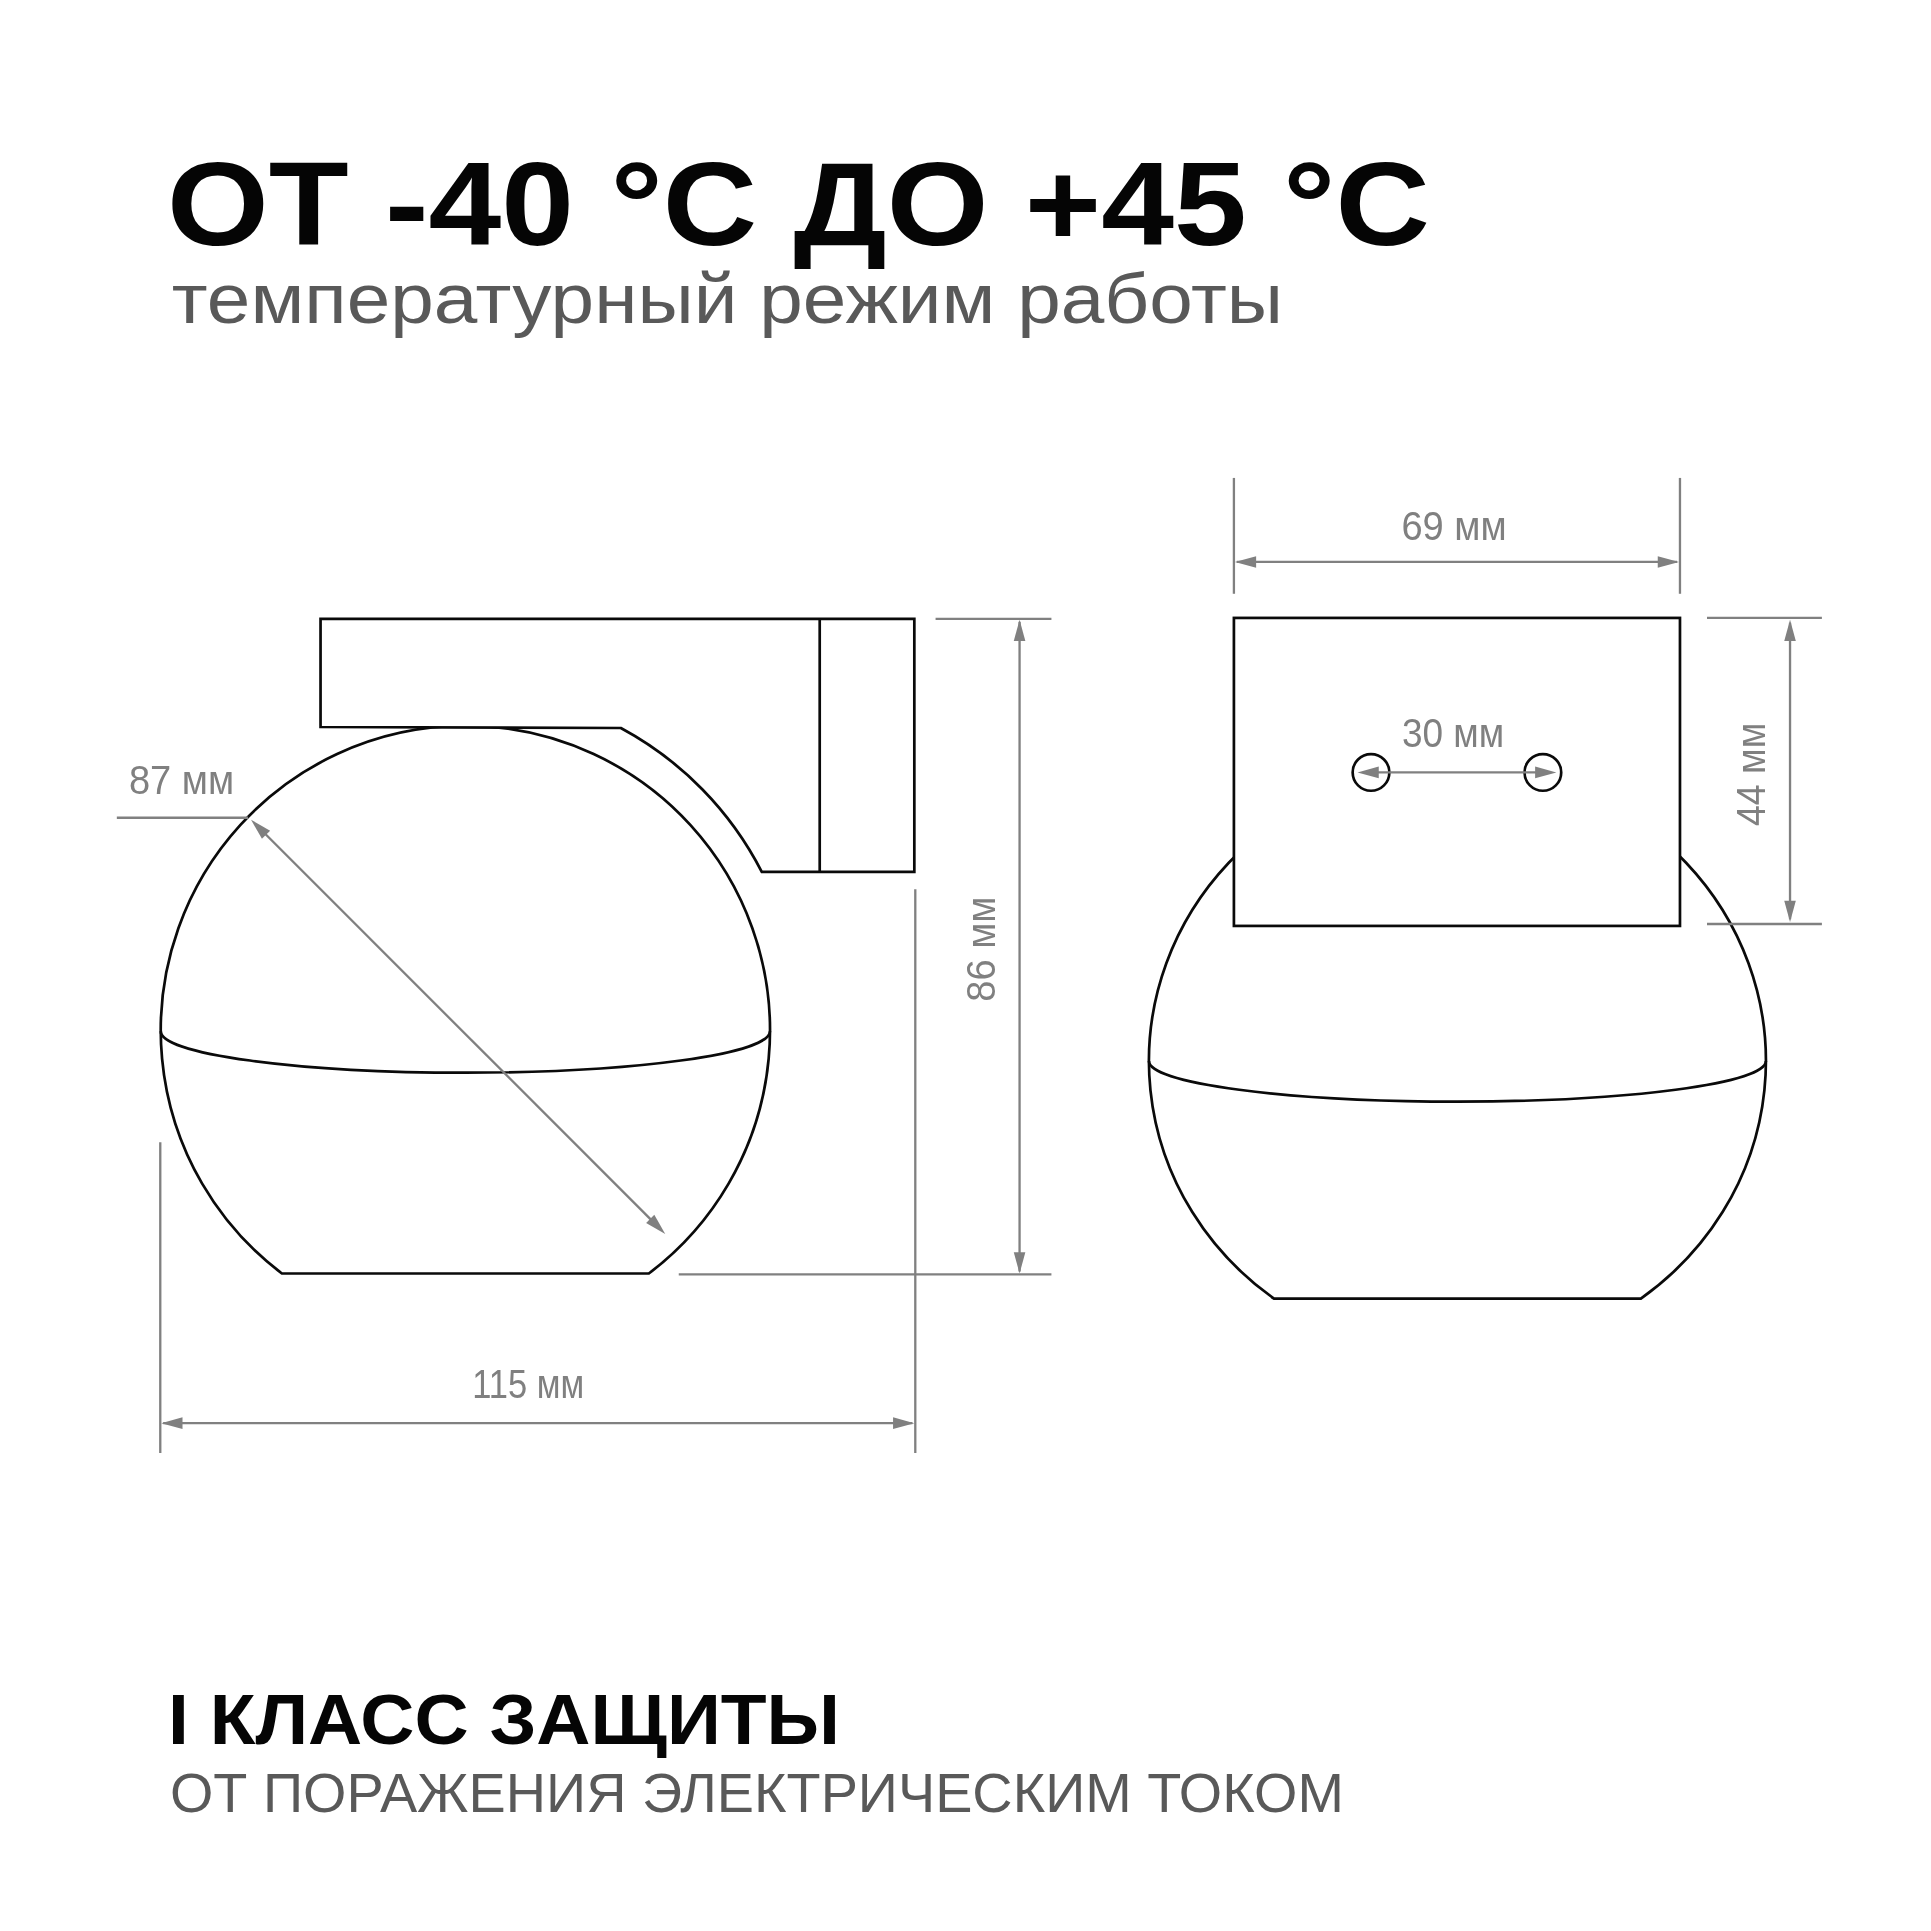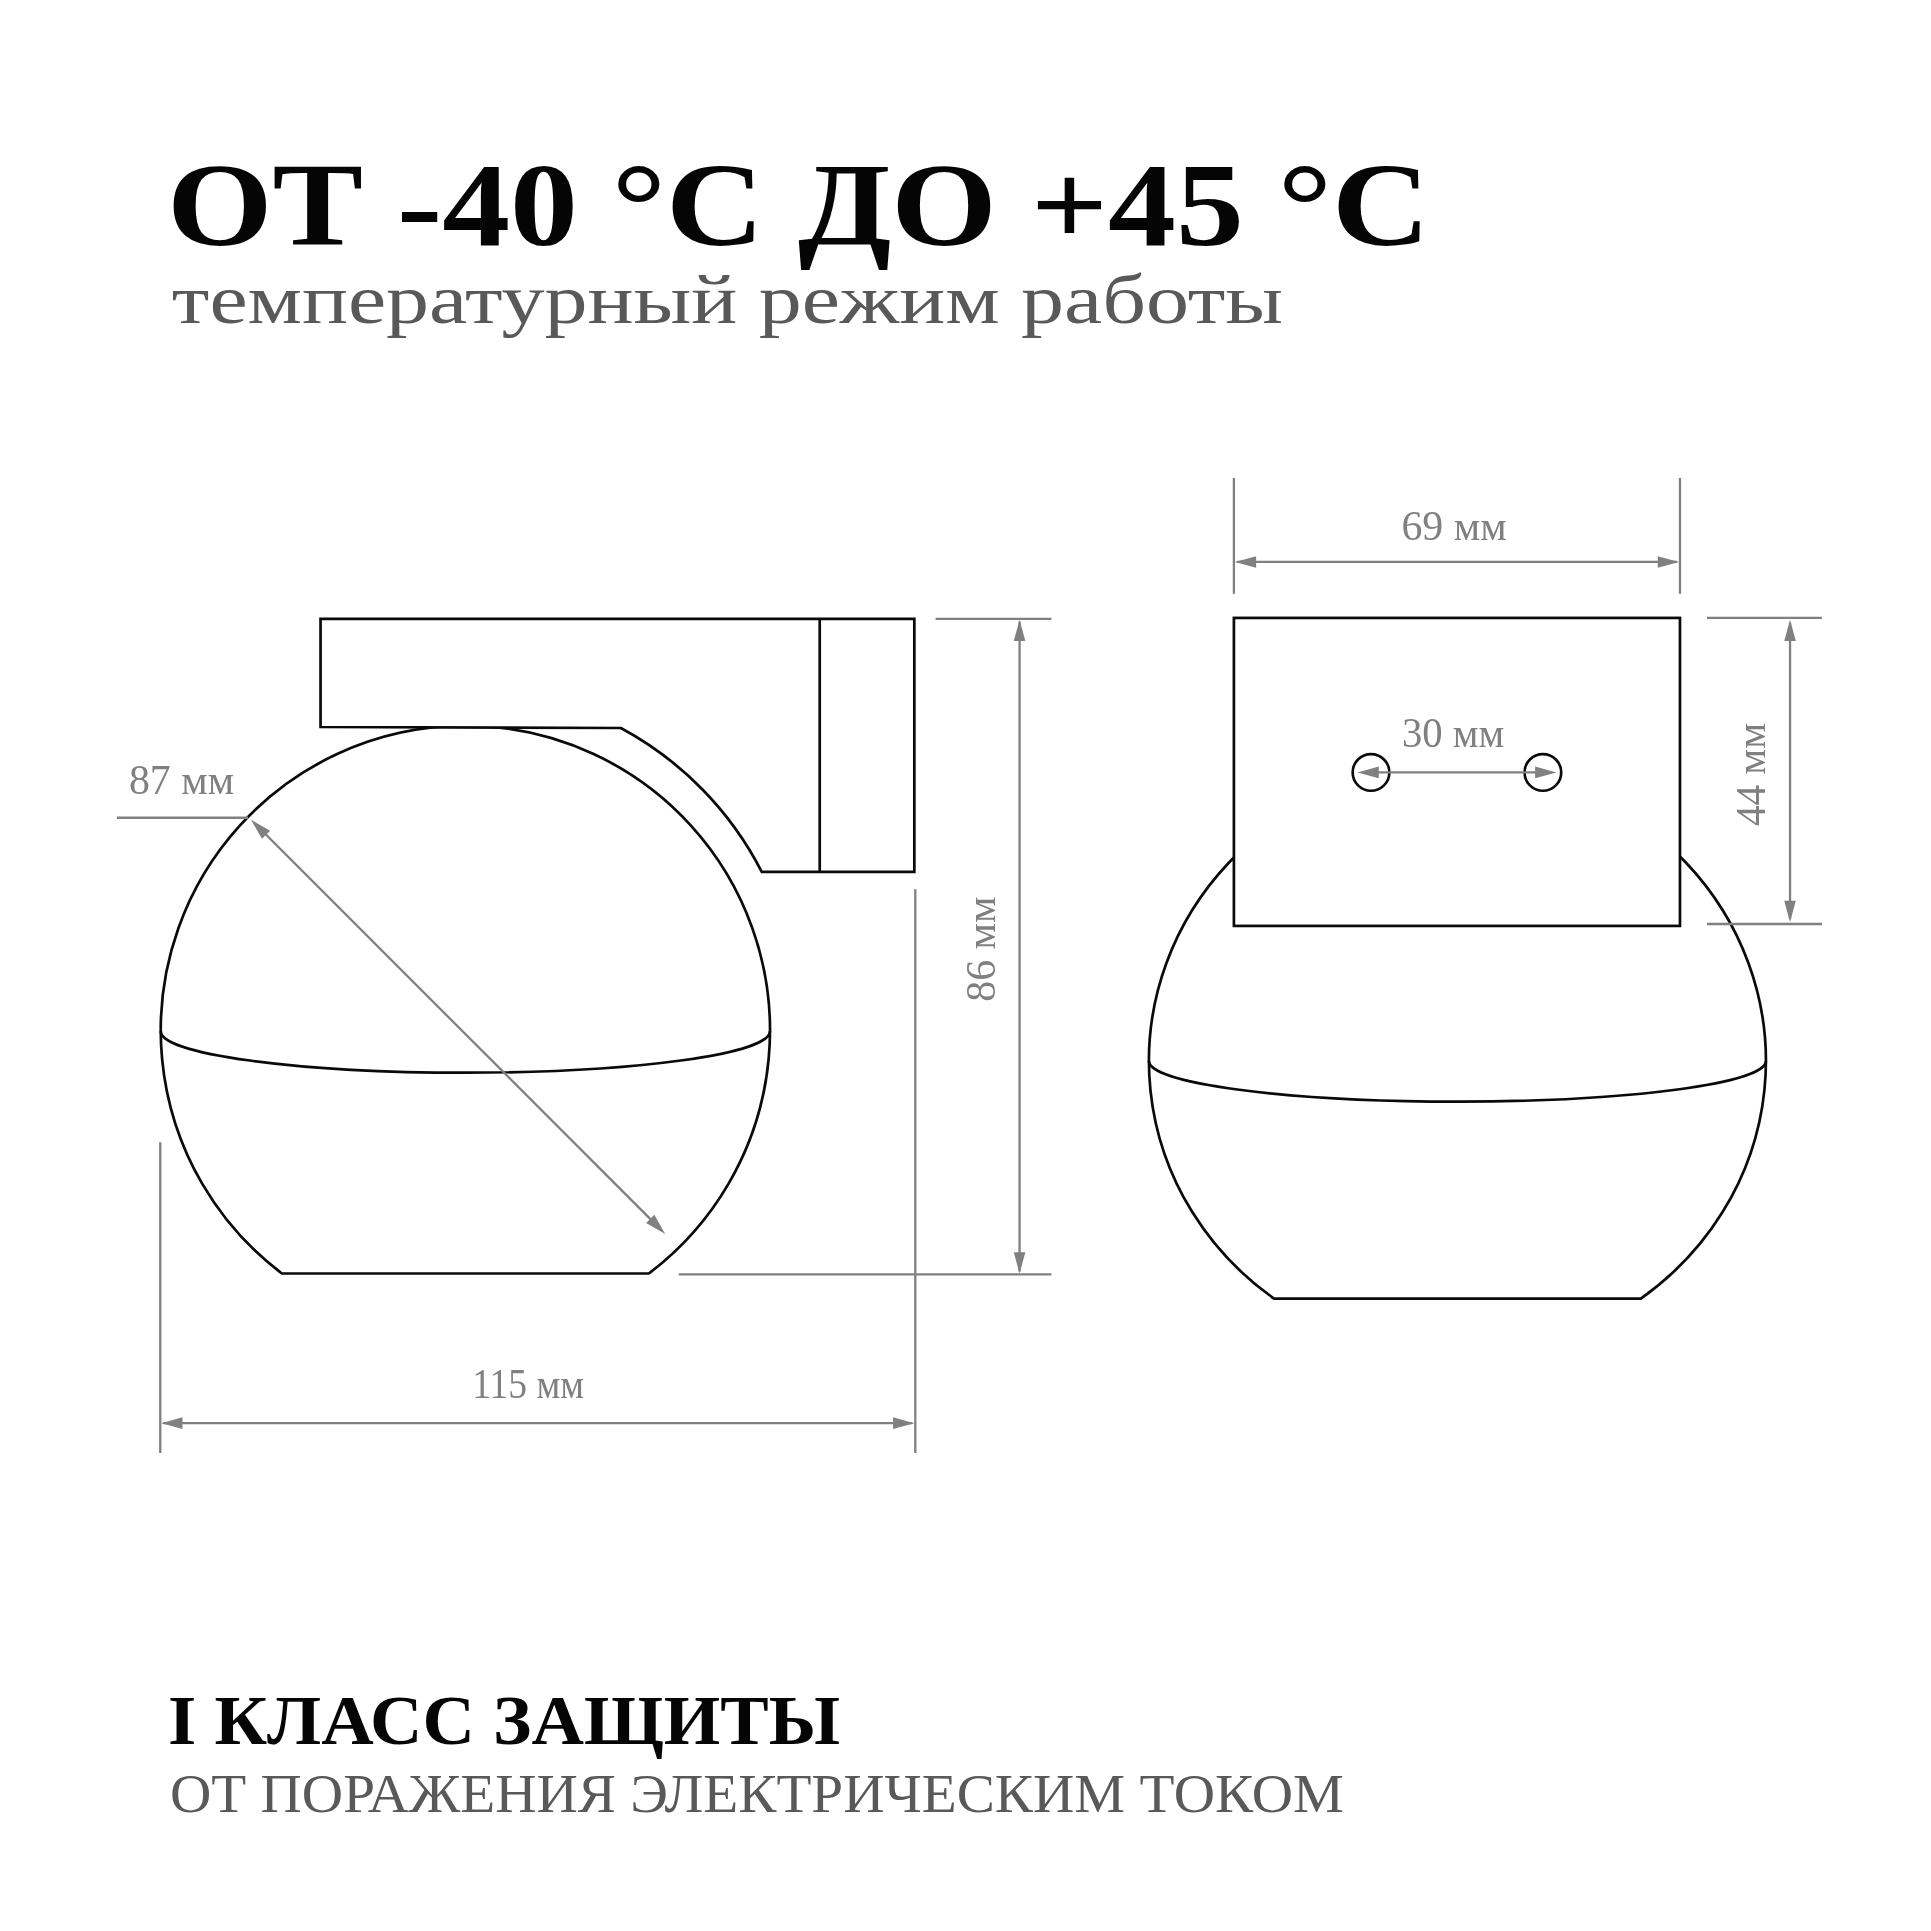--- a/index.html
+++ b/index.html
@@ -1,16 +1,16 @@
 <!DOCTYPE html>
 <html><head>
 <meta charset="utf-8">
 <style>
 html,body{margin:0;padding:0;background:#ffffff;}
-.page{width:1931px;height:1931px;position:relative;background:#ffffff;font-family:Liberation Serif, serif;}
+.page{width:1931px;height:1931px;position:relative;background:#ffffff;font-family:Liberation Sans, sans-serif;}
 svg{position:absolute;top:0;left:0;display:block;}
 </style>
 </head>
 <body>
 <div class="page">
 <svg width="1931" height="1931" viewBox="0 0 2000 2000">
 <defs>
 <polygon id="ah" points="0,0 -22,6 -22,-6"></polygon>
 </defs>
 

